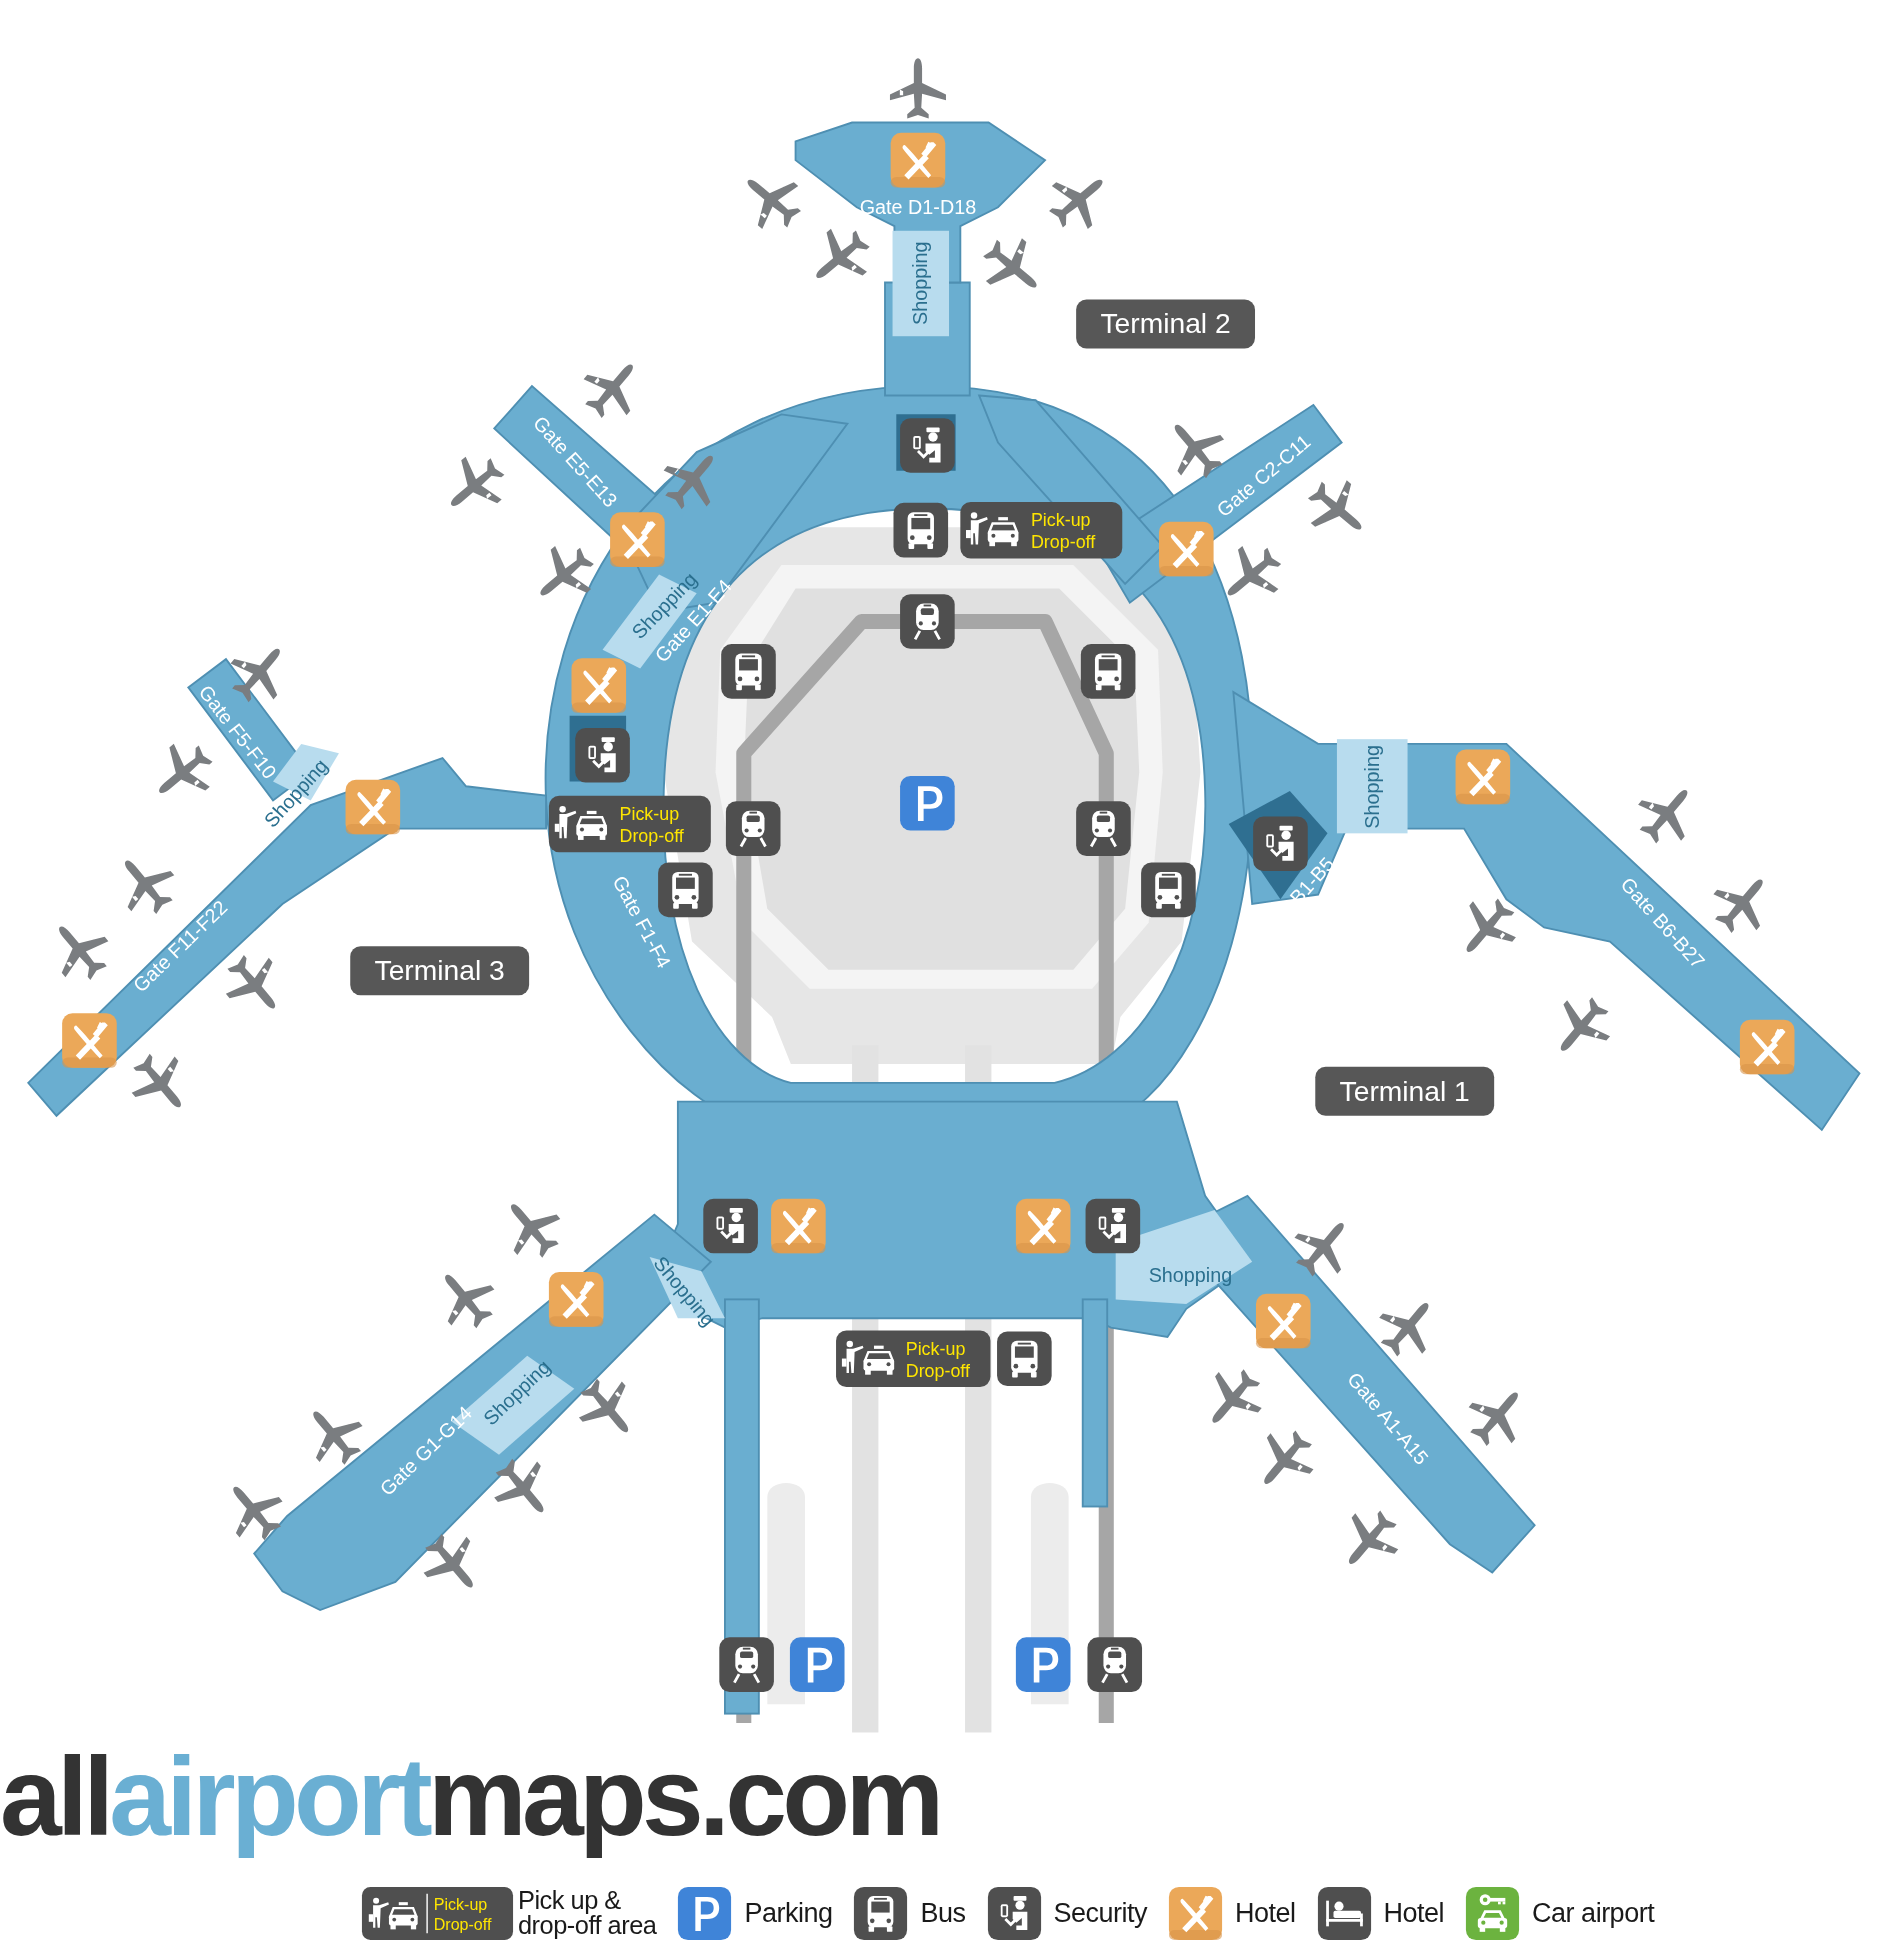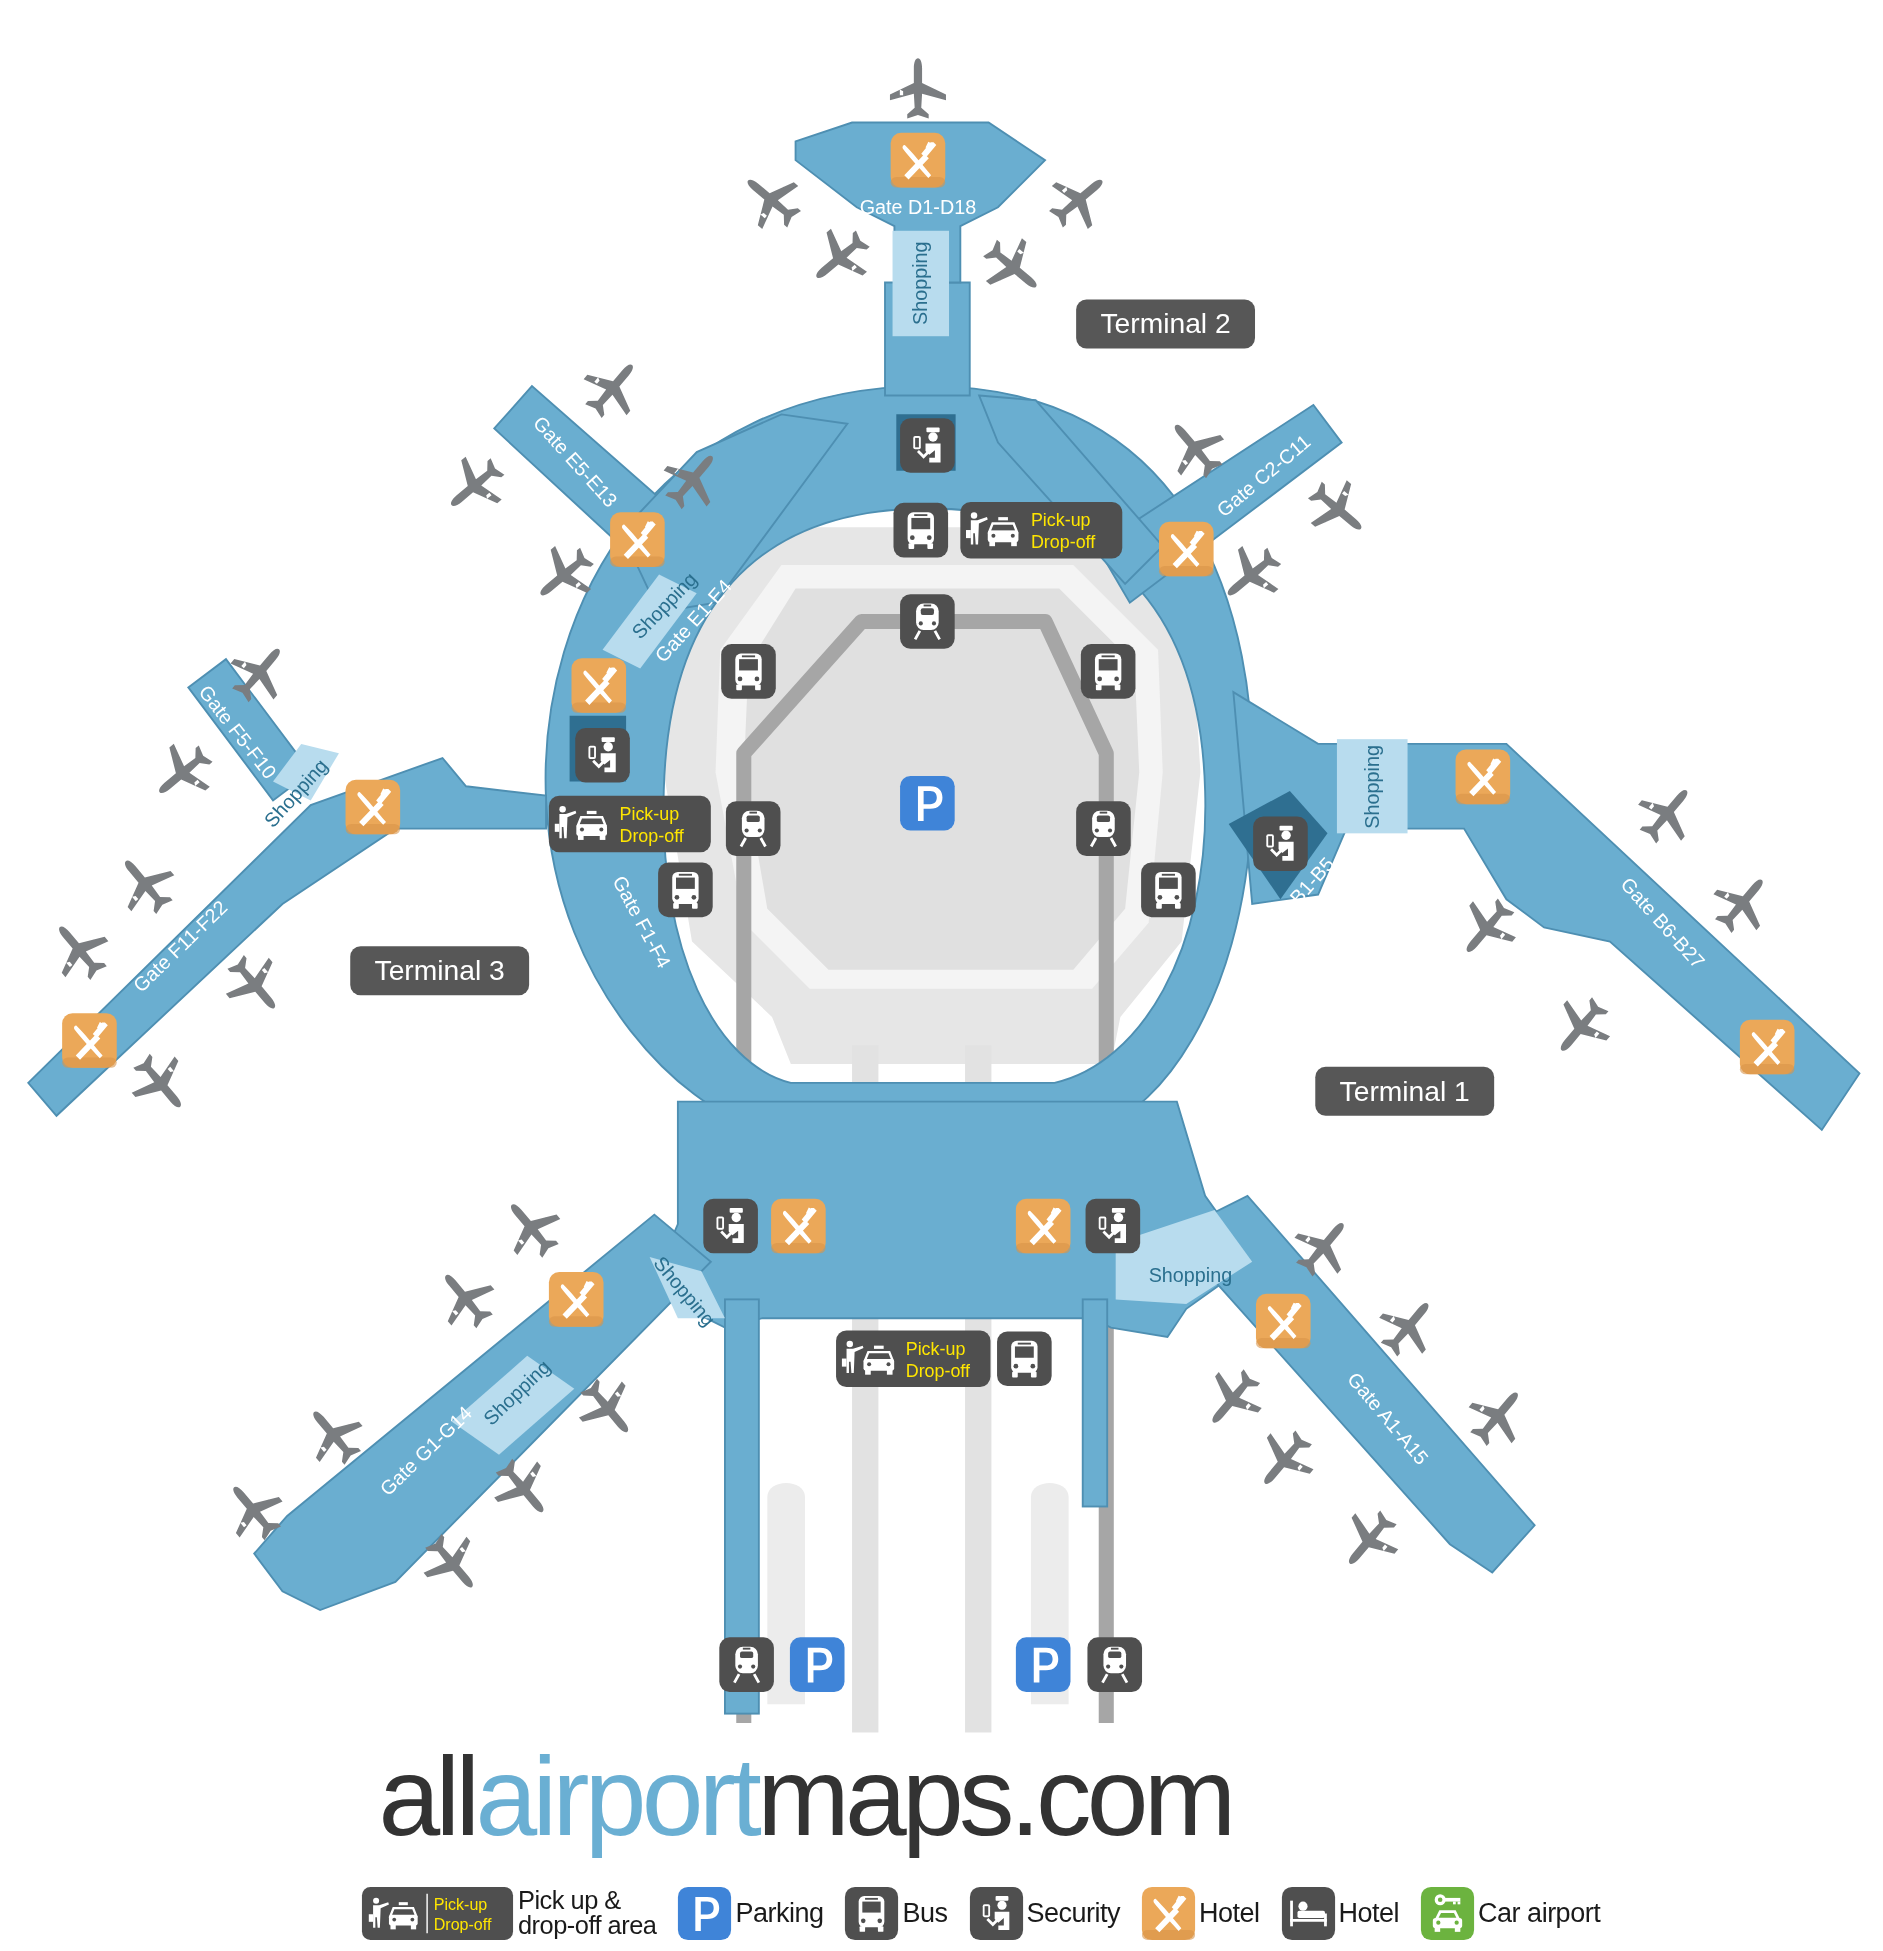--- a/index.html
+++ b/index.html
@@ -2,26 +2,26 @@
 <html style="font-size:15px"><head>
   <meta charset="utf-8">
   <style>
     html, body { margin: 0; padding: 0; background: #ffffff; }
     body { width: 1883px; height: 1951px; position: relative; overflow: hidden; font-family: "Liberation Sans", "DejaVu Sans", sans-serif; }
     #map { position: absolute; left: 0; top: 0; width: 1883px; height: 1951px; }
     .terminal-label { fill: #ffffff; font-size: 30px; font-family: "Liberation Sans", sans-serif; }
     .gate-label { fill: #ffffff; font-size: 21px; font-family: "Liberation Sans", sans-serif; }
     .shop-label { fill: #2a6f8e; font-size: 21px; font-family: "Liberation Sans", sans-serif; }
     .pu-label { fill: #ffe600; font-size: 19px; font-family: "Liberation Sans", sans-serif; }
-    .brand { position: absolute; left: 0; width: 1610px; top: 1742px; text-align: center; font-family: "Liberation Sans", sans-serif; font-weight: normal; font-size: 111px; letter-spacing: -4.7px; line-height: 1; }
+    .brand { position: absolute; left: 0; width: 1610px; top: 1742px; font-family: "Liberation Sans", sans-serif; font-weight: bold; font-size: 111px; letter-spacing: -4.7px; line-height: 1; }
     .brand .dark { color: #333333; }
     .brand .light { color: #6aafd3; }
     .legend { position: absolute; top: 1885px; left: 361px; height: 56px; display: flex; align-items: center; gap: 0; font-family: "Liberation Sans", sans-serif; color: #1a1a1a; }
     .legend-item { display: flex; align-items: center; margin-right: 21px; }
-    .legend-item .lbl { font-size: 27px; margin-left: 3px; letter-spacing: -0.5px; }
+    .legend-item .lbl { font-size: 27px; margin-left: 12px; letter-spacing: -0.5px; }
     .legend-item .lbl2 { font-size: 25.4px; line-height: 25.4px; margin-left: 4px; letter-spacing: -0.5px; }
     .legend svg { display: block; }
   </style>
 </head>
 <body>
 
 <svg id="map" viewBox="0 0 2000 2072" xmlns="http://www.w3.org/2000/svg">
   <defs>
 
     <symbol id="plane" viewBox="-40 -40 80 80">

